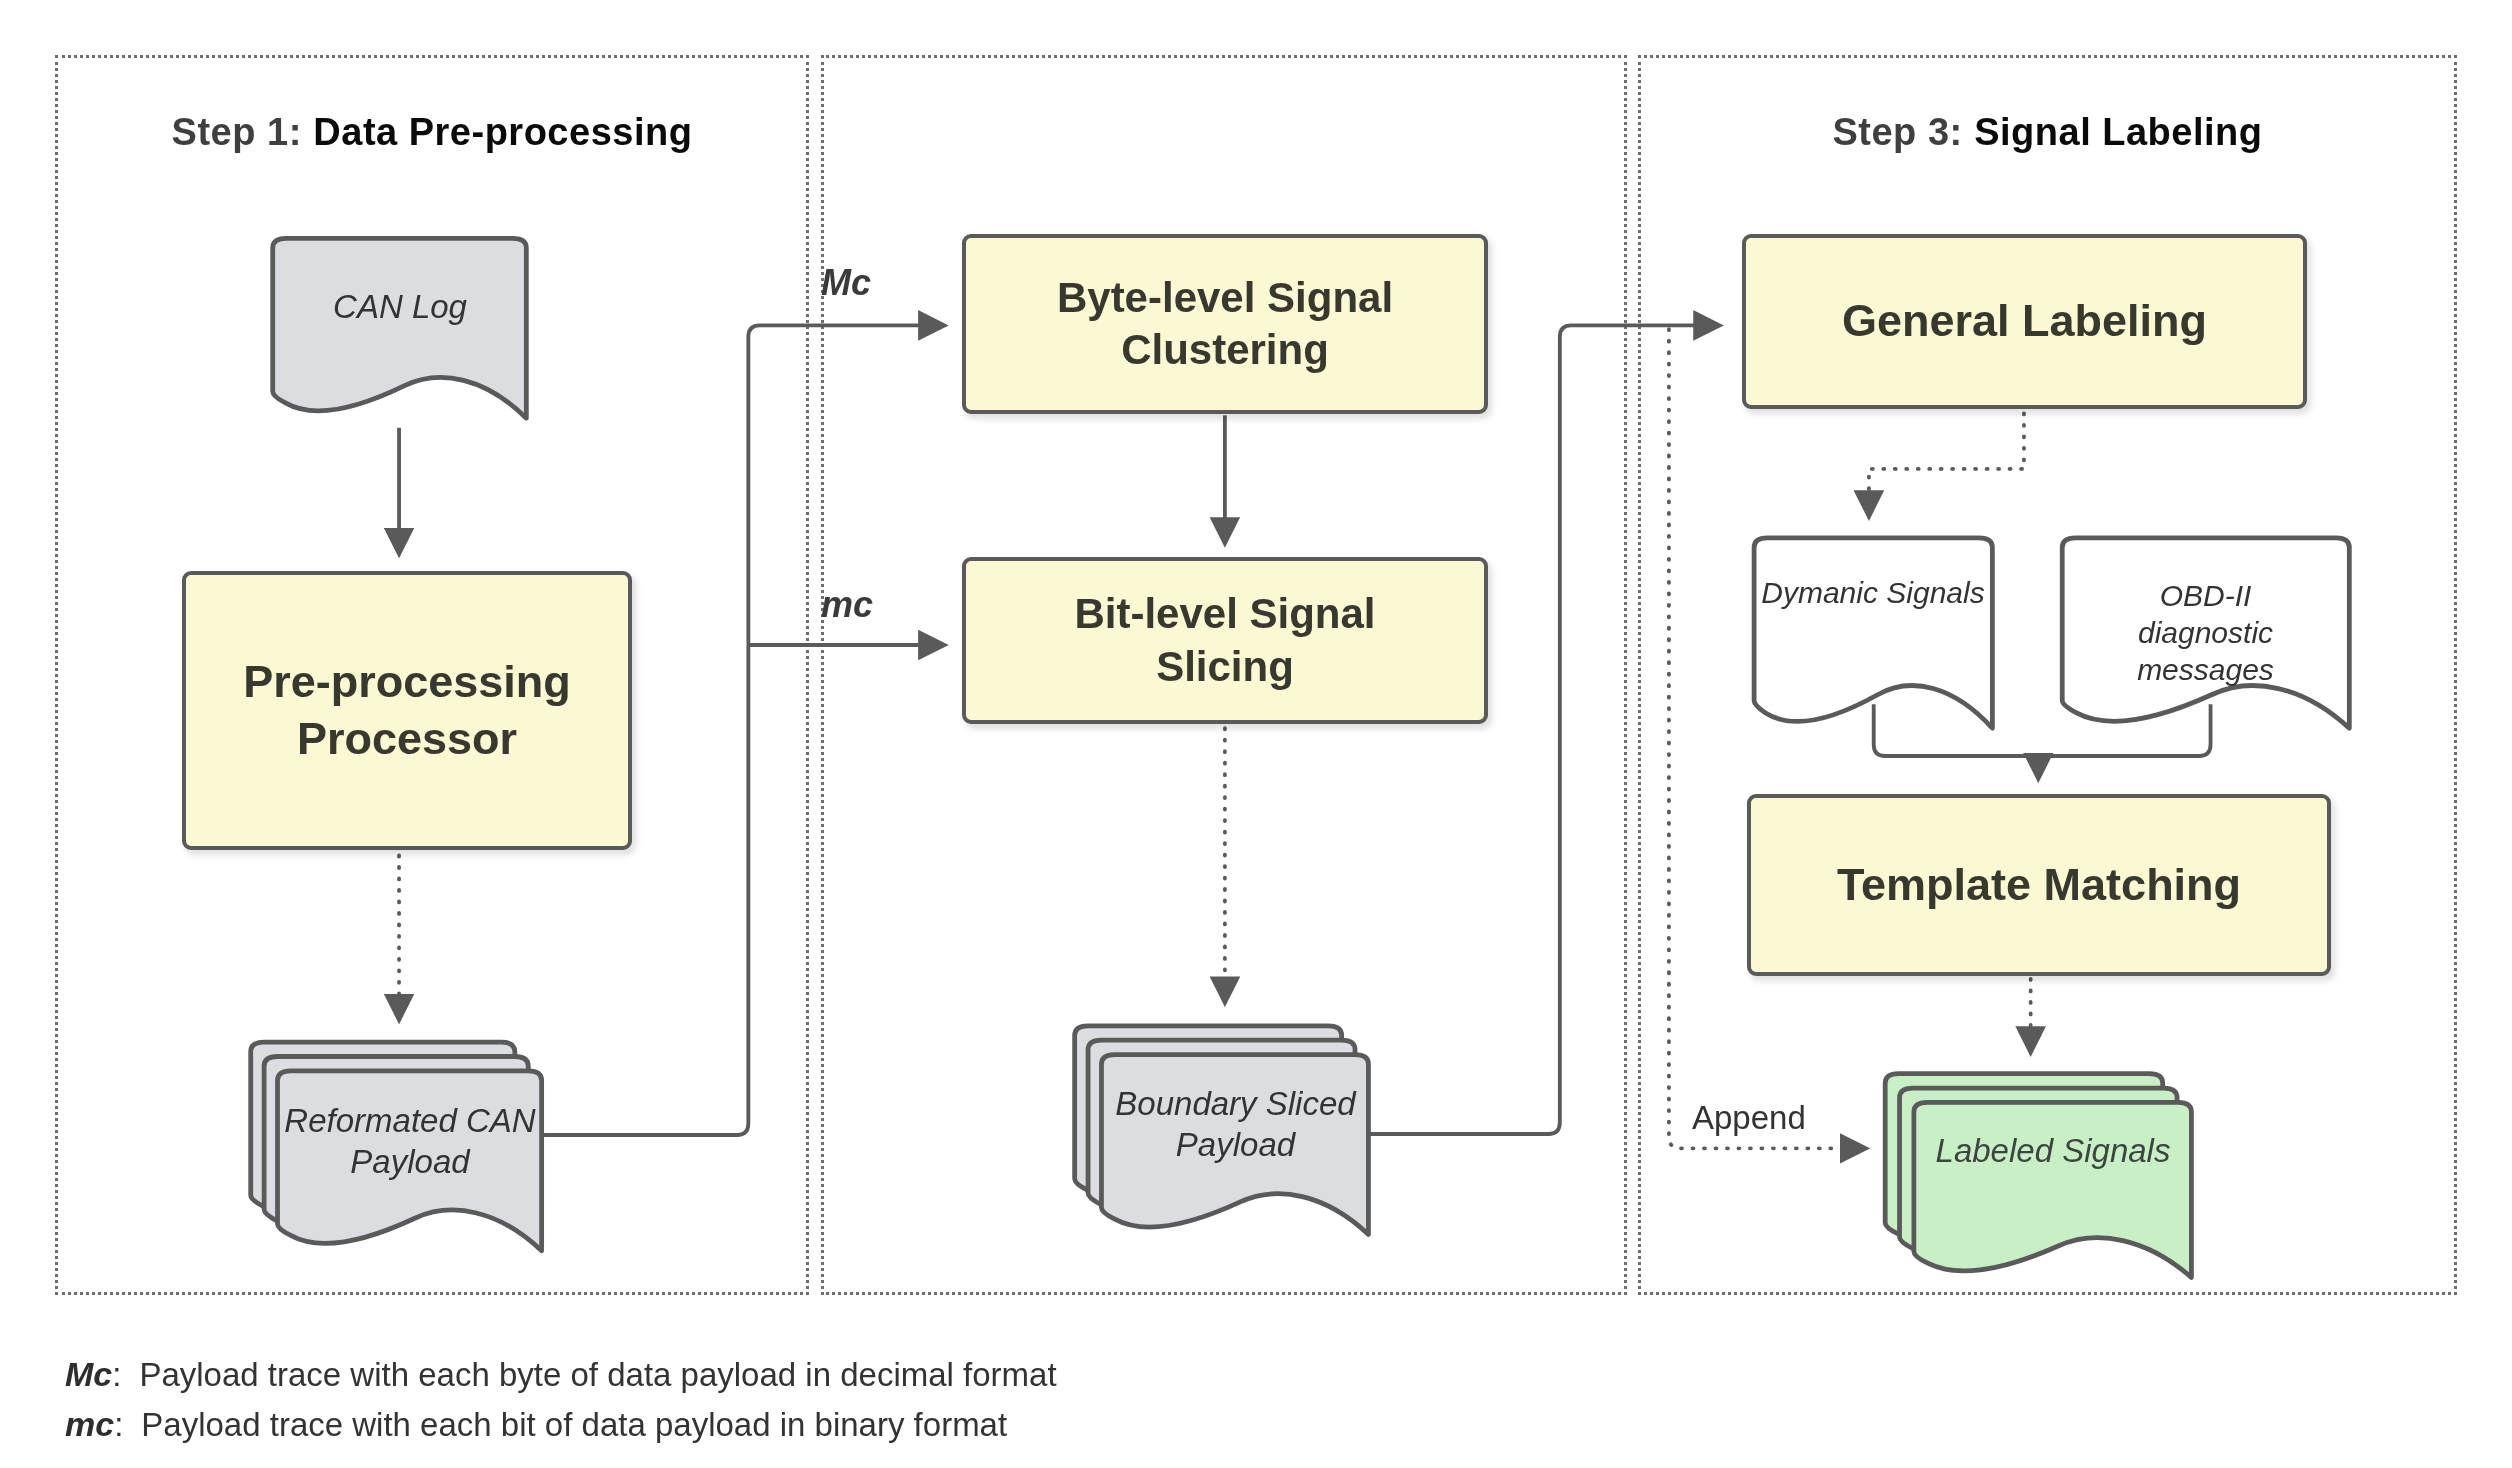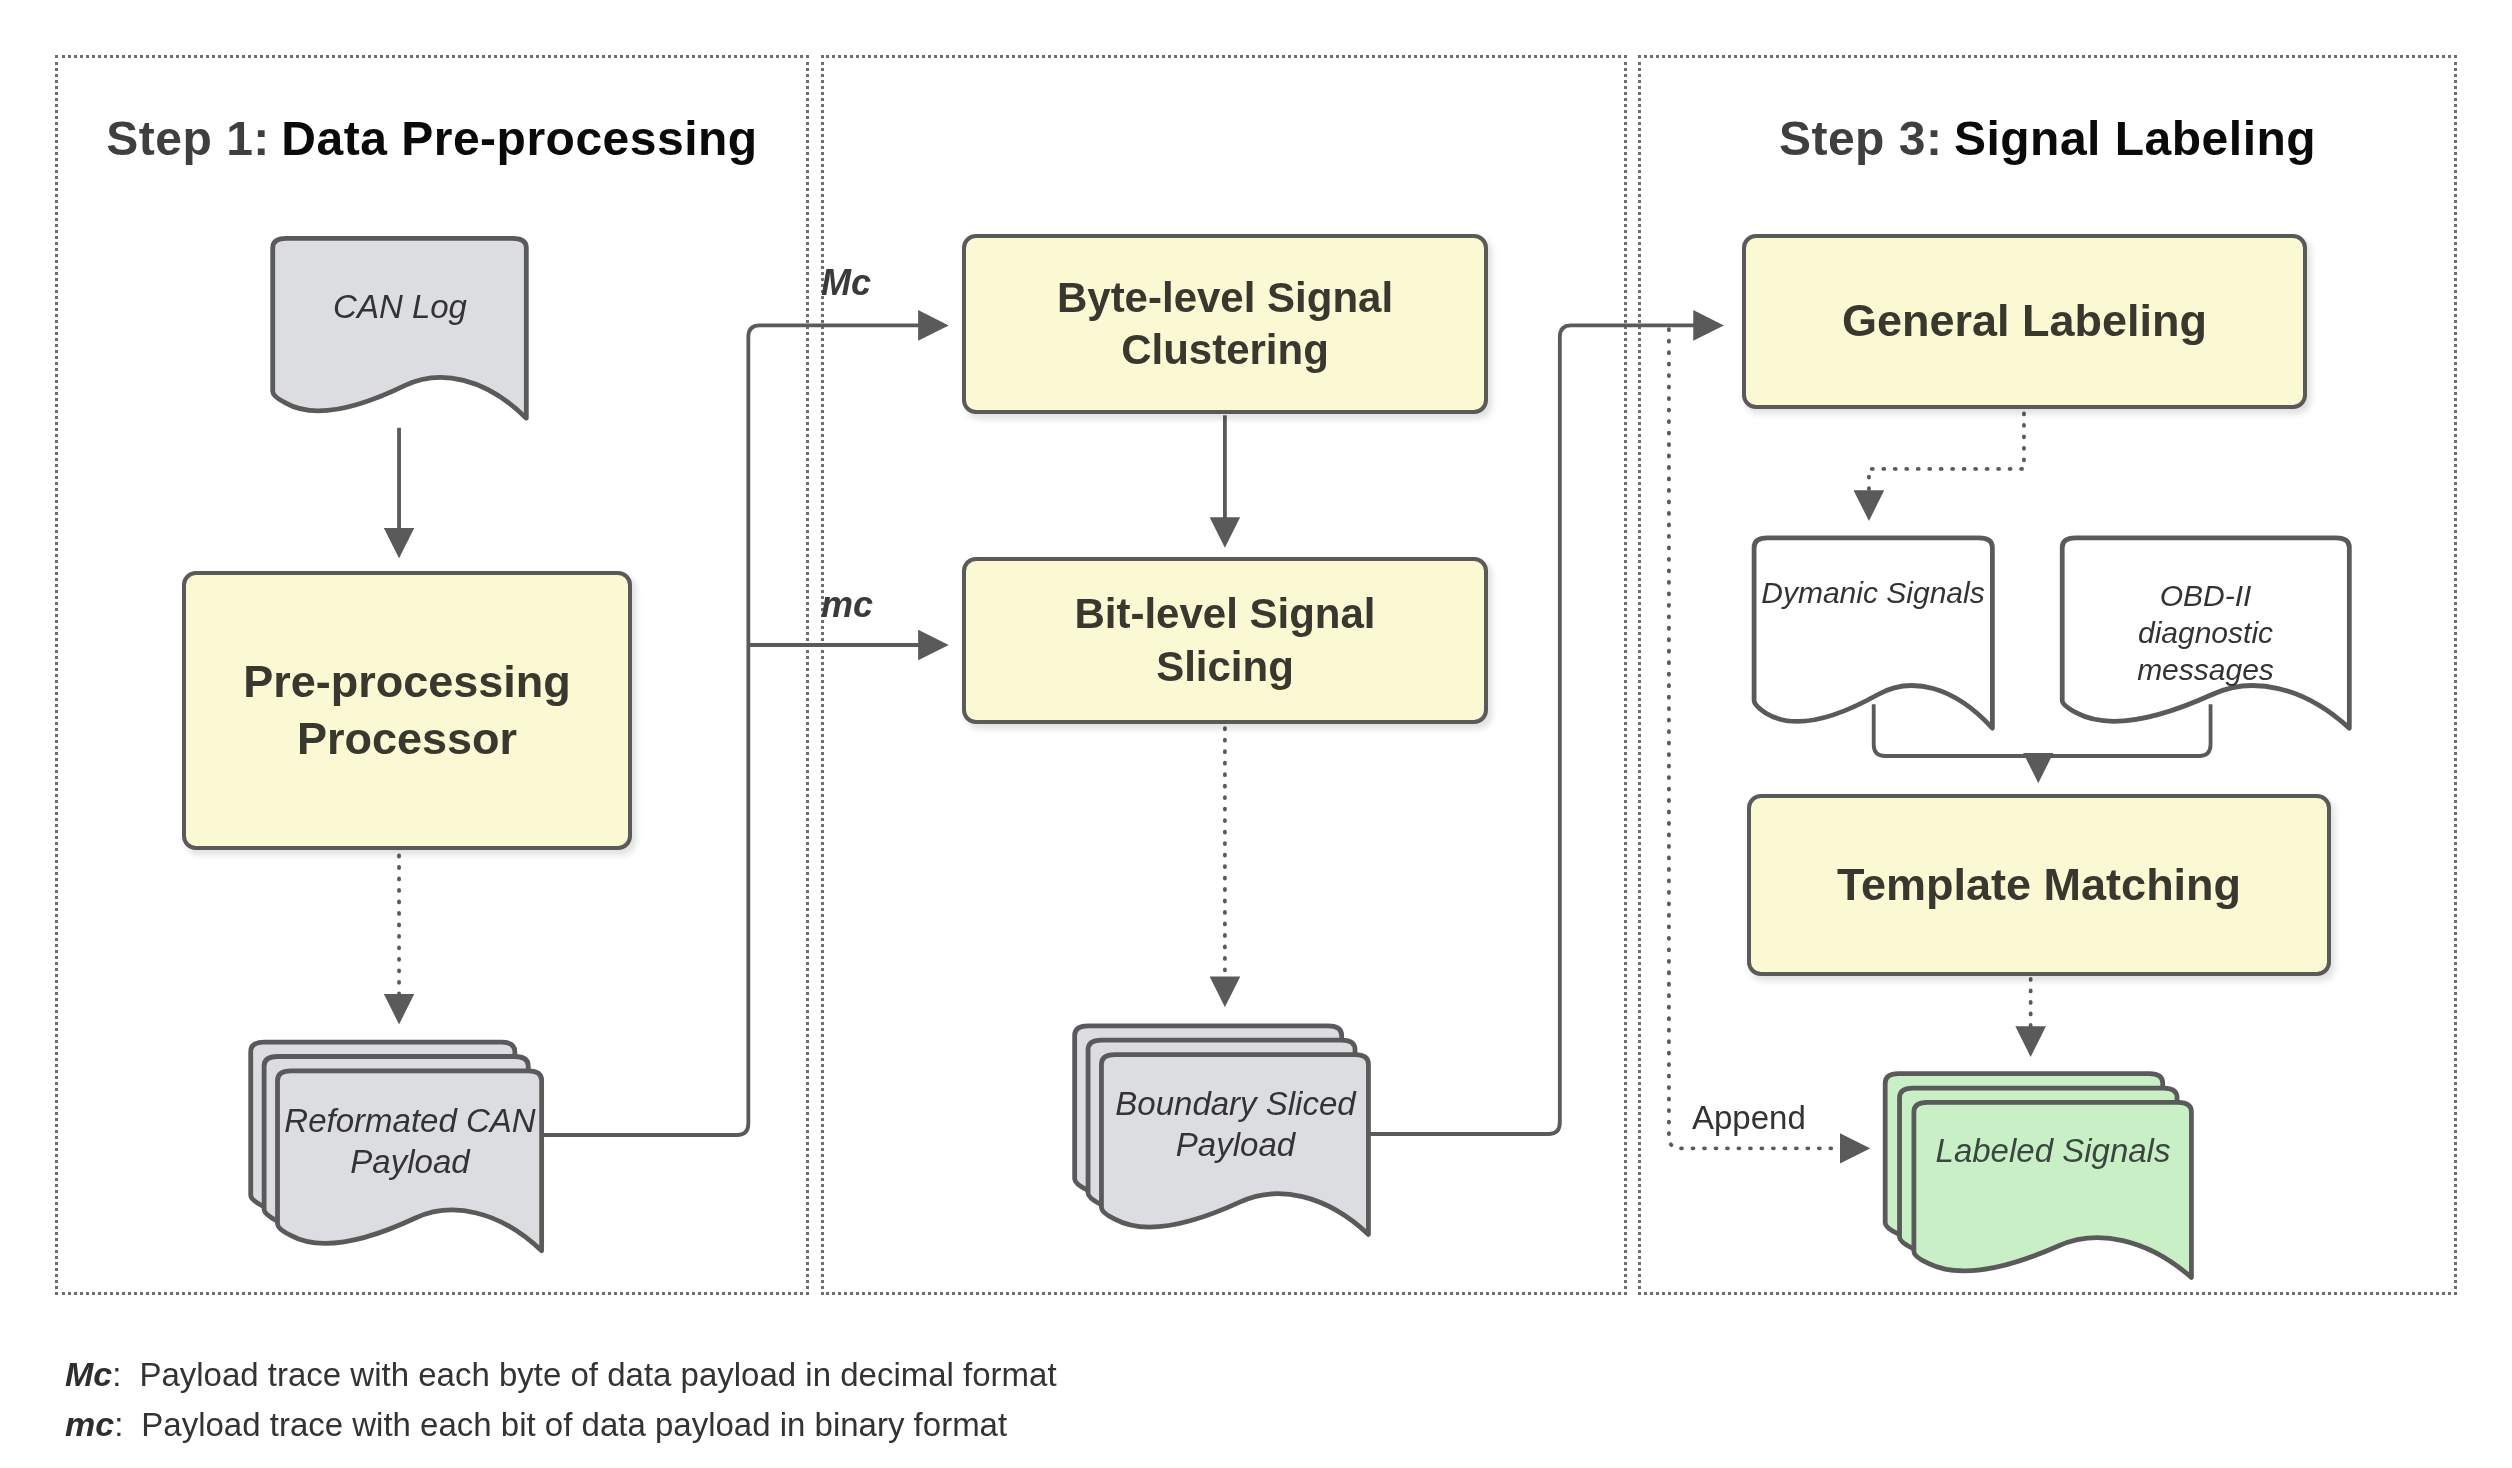--- a/index.html
+++ b/index.html
@@ -27,41 +27,41 @@
     border:3.8px dotted var(--panel-border);
     background:transparent;
     box-sizing:border-box;
   }
   #panel-1{left:55px;top:55px;width:754px;height:1240px;}
   #panel-2{left:821px;top:55px;width:806px;height:1240px;}
   #panel-3{left:1638px;top:55px;width:819px;height:1240px;}
   .panel-title{
     position:absolute;
     text-align:center;
-    font-size:48px;
+    font-size:38px;
     font-weight:bold;
     letter-spacing:0.5px;
     white-space:nowrap;
   }
   #title-1{left:55px;top:111px;width:754px;}
   #title-2{left:821px;top:111px;width:806px;}
   #title-3{left:1638px;top:111px;width:819px;}
   .panel-title .prefix{color:var(--title-prefix);margin-right:11.5px;}
   .panel-title .rest{color:var(--title-rest);}
   svg.overlay{position:absolute;left:0;top:0;pointer-events:none;}
   .conn{stroke:var(--stroke);stroke-width:4;fill:none;}
   .conn.dotted{stroke-dasharray:1 11;stroke-linecap:round;}
   .docshape{fill:var(--doc-fill);stroke:var(--stroke);stroke-width:5;stroke-linejoin:round;}
   .docshape.white{fill:var(--white-fill);}
   .docshape.green{fill:var(--result-fill);}
   .process-box{
     position:absolute;
     background:var(--box-fill);
     border:4.8px solid var(--stroke);
-    border-radius:14px;
+    border-radius:9px;
     box-sizing:border-box;
     display:flex;align-items:center;justify-content:center;
     text-align:center;
     font-weight:bold;
     color:#38382F;
     box-shadow:3.8px 4.8px 6.7px rgba(0,0,0,0.12);
     line-height:1.25;
   }
   #box-preprocessing{left:182px;top:571px;width:450px;height:279px;font-size:45px;padding:0 24px;}
   #box-byte{left:962px;top:234px;width:526px;height:180px;font-size:42px;padding:0 53px;}

